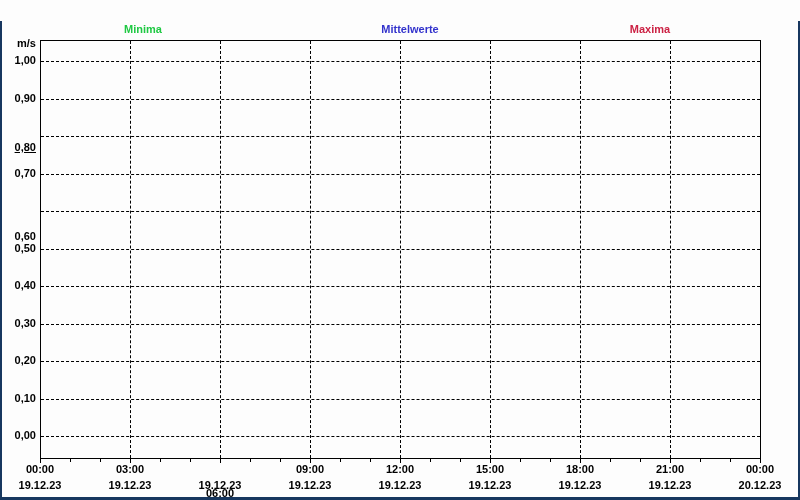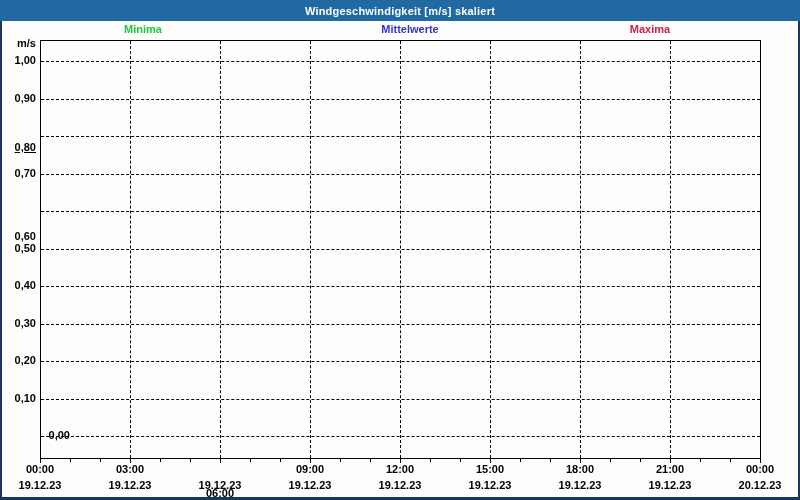--- a/index.html
+++ b/index.html
@@ -26,23 +26,20 @@
   .ylab{position:absolute;left:0;width:36px;text-align:right;font-size:11px;line-height:13px;}
   .unit{position:absolute;left:0;top:37px;width:36px;text-align:right;font-size:11px;line-height:13px;}
   .xtick{position:absolute;width:1px;background:#000;}
   .xtime{position:absolute;top:463px;width:90px;text-align:center;font-size:11px;line-height:13px;}
   .xdate{position:absolute;top:479px;width:90px;text-align:center;font-size:11px;line-height:13px;}
 </style>
 </head>
 <body>
 
 <div id="win">
-  <div class="titlebar" style="background: rgb(32, 105, 162); color: rgb(255, 255, 255);">
-    <span>Windgeschwindigkeit [m/s] skaliert</span>
-  </div>
 
   <div class="b-left" style="background: rgb(23, 55, 95);"></div>
   <div class="b-right" style="background: rgb(23, 55, 95);"></div>
   <div class="b-bottom" style="background: rgb(23, 55, 95);"></div>
 
   <span class="legend-item" style="left: 83px; color: rgb(31, 201, 67);">Minima</span>
   <span class="legend-item" style="left: 350px; color: rgb(51, 51, 204);">Mittelwerte</span>
   <span class="legend-item" style="left: 590px; color: rgb(204, 34, 68);">Maxima</span>
 
   <span class="unit">m/s</span>
@@ -62,21 +59,21 @@
     <div class="ylab" style="top: 241.5px;">0,50</div>
     <div class="hgrid" style="top: 286px;"></div>
     <div class="ylab" style="top: 279px;">0,40</div>
     <div class="hgrid" style="top: 323.5px;"></div>
     <div class="ylab" style="top: 316.5px;">0,30</div>
     <div class="hgrid" style="top: 361px;"></div>
     <div class="ylab" style="top: 354px;">0,20</div>
     <div class="hgrid" style="top: 398.5px;"></div>
     <div class="ylab" style="top: 391.5px;">0,10</div>
     <div class="hgrid" style="top: 436px;"></div>
-    <div class="ylab" style="top: 429px; padding-left: 34px;">0,00</div>
+    <div class="ylab" style="top: 429px;">0,00</div>
     <div class="vgrid" style="left: 130px;"></div>
     <div class="vgrid" style="left: 220px;"></div>
     <div class="vgrid" style="left: 310px;"></div>
     <div class="vgrid" style="left: 400px;"></div>
     <div class="vgrid" style="left: 490px;"></div>
     <div class="vgrid" style="left: 580px;"></div>
     <div class="vgrid" style="left: 670px;"></div>
     <div class="xtick" style="left: 40px; top: 458px; height: 5px;"></div>
     <div class="xtick" style="left: 70px; top: 458px; height: 4px;"></div>
     <div class="xtick" style="left: 100px; top: 458px; height: 4px;"></div>

